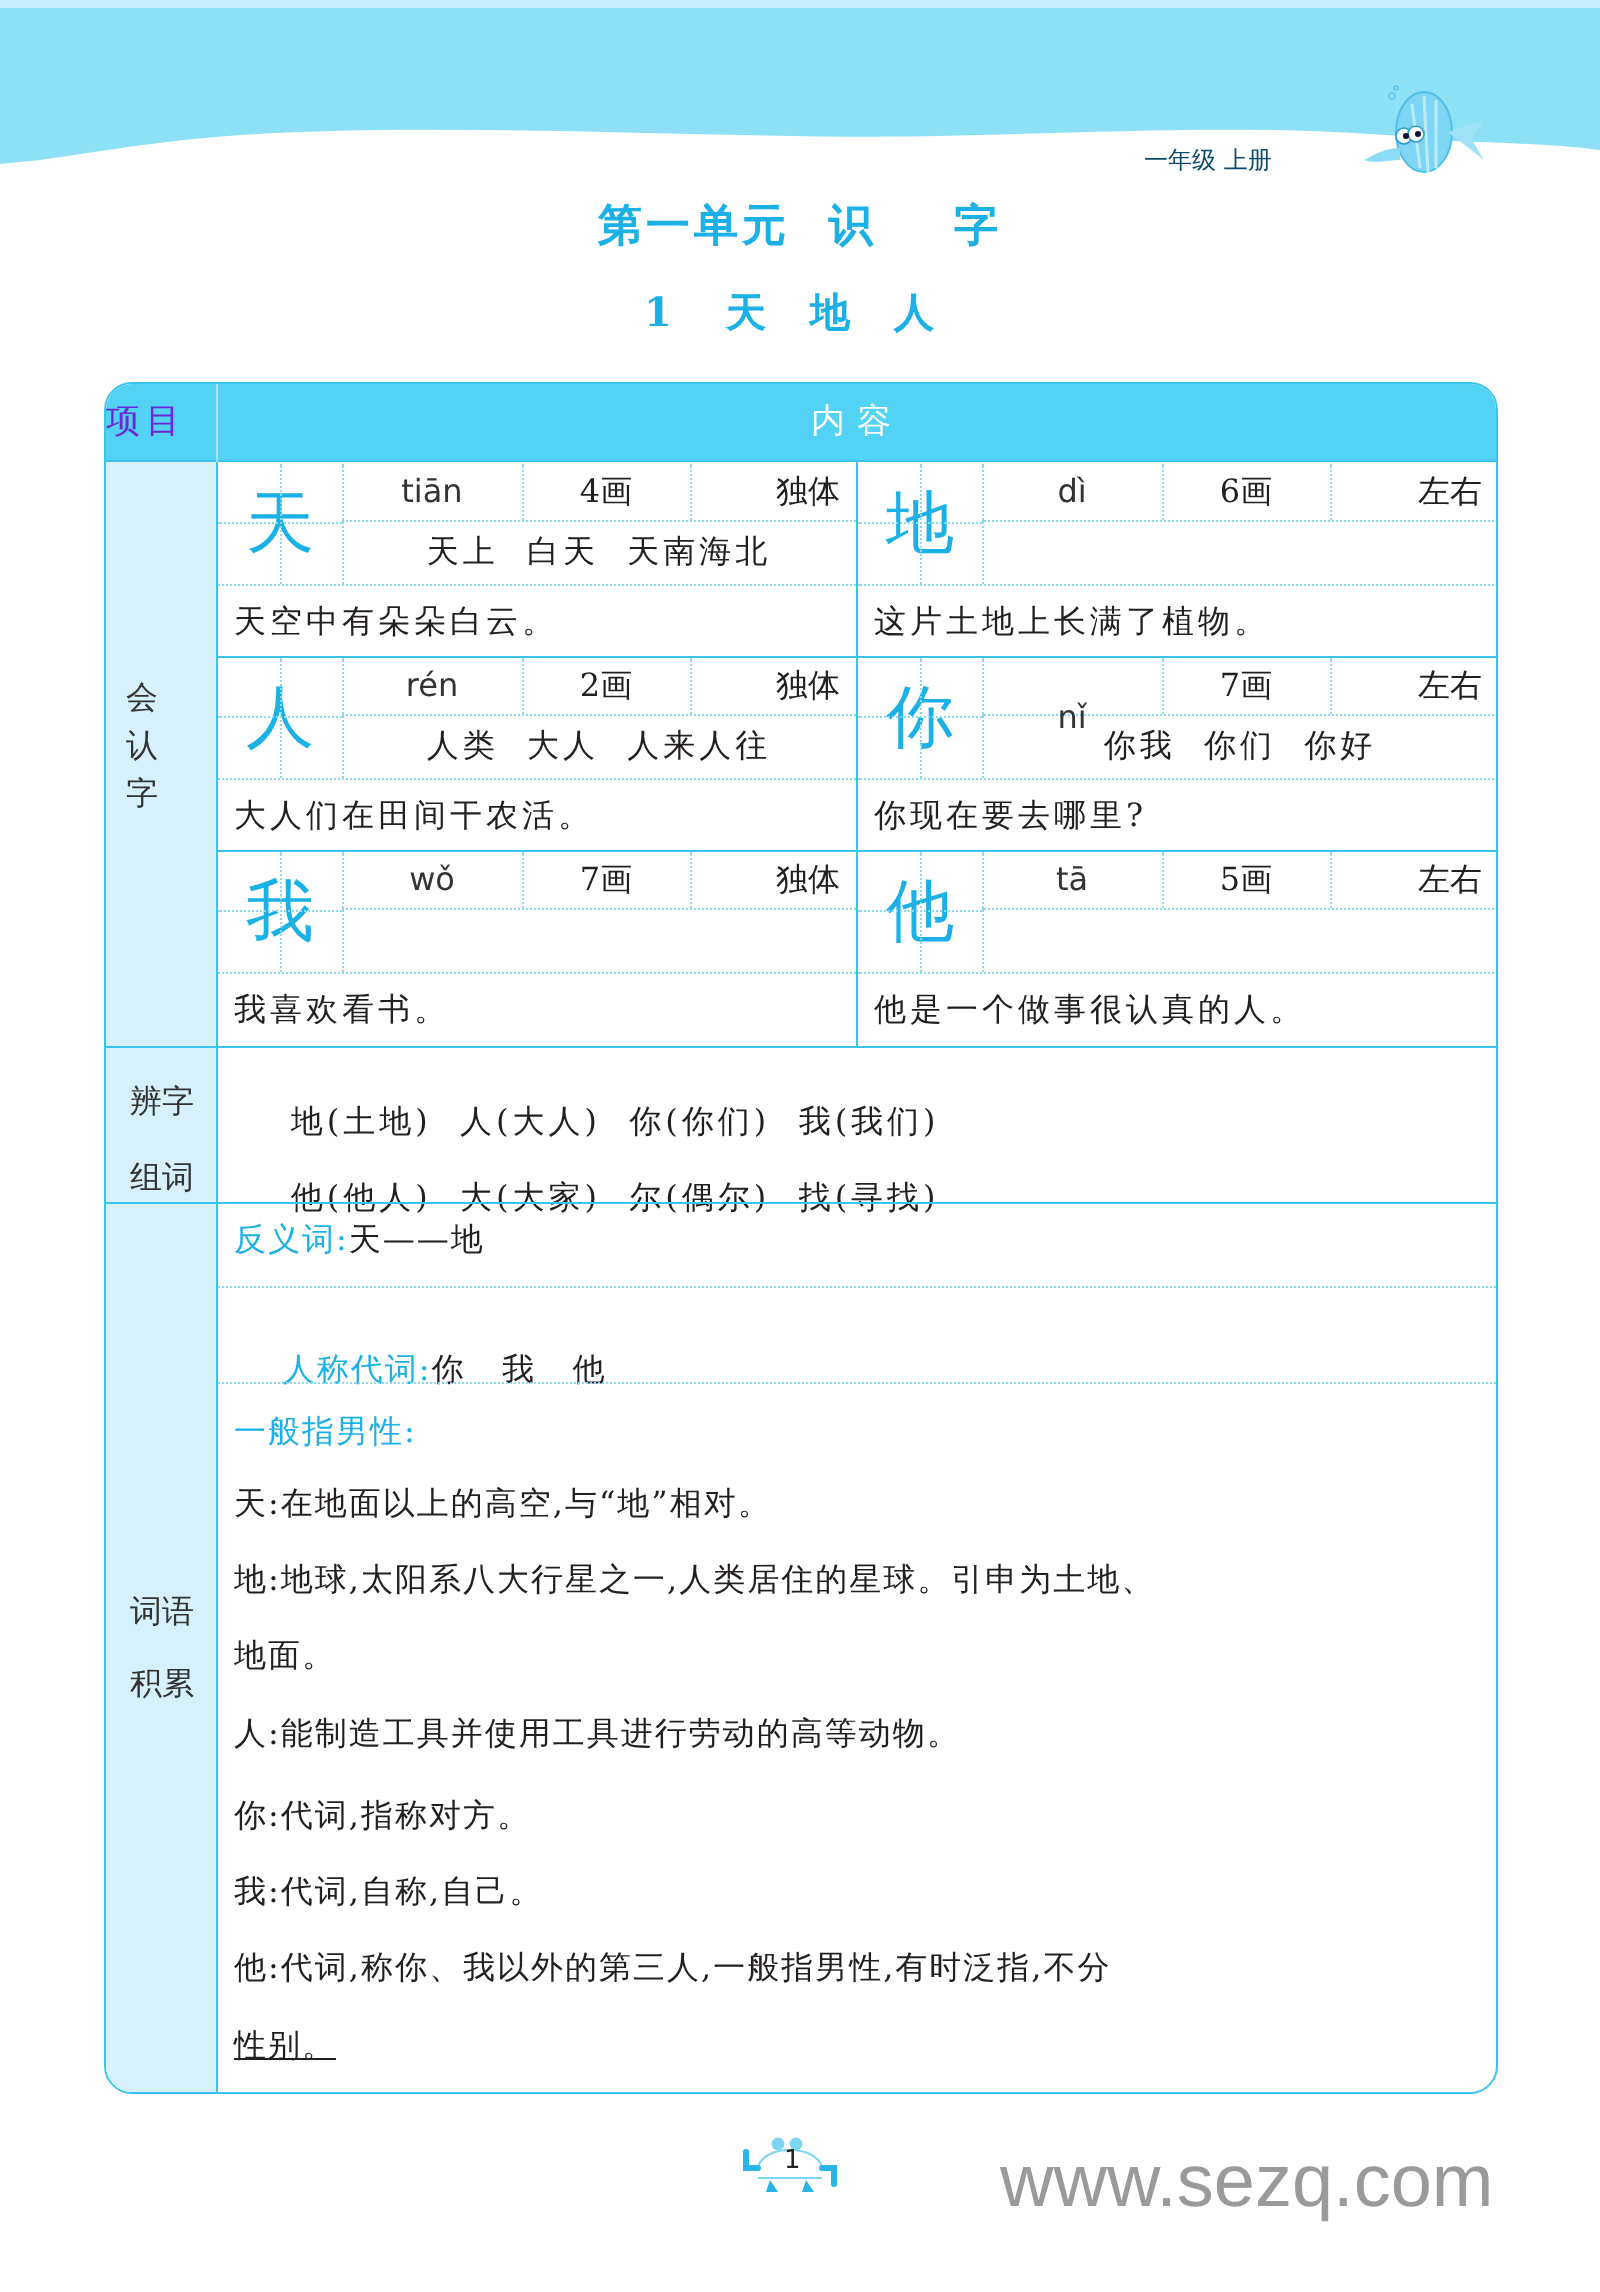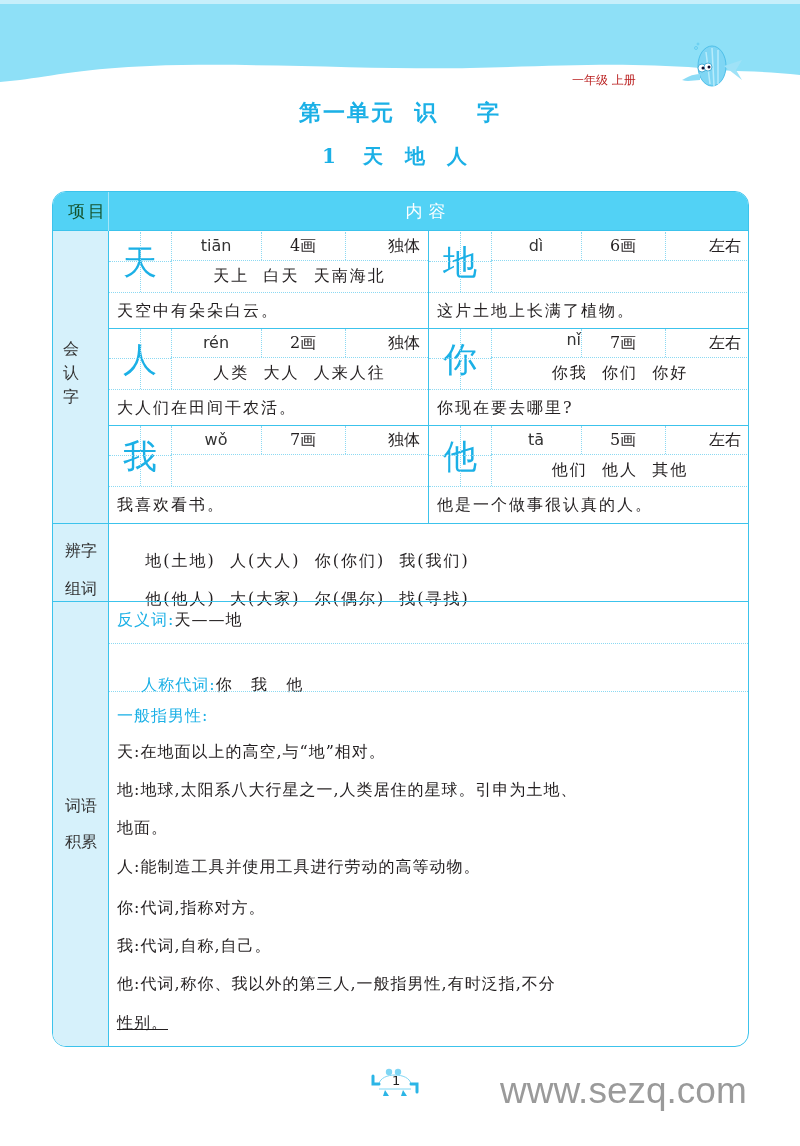--- a/index.html
+++ b/index.html
@@ -1,31 +1,31 @@
 <!DOCTYPE html>
 <html><head>
 <meta charset="utf-8">
 <style>
   * { box-sizing: border-box; margin: 0; padding: 0; }
   html, body { width: 800px; height: 1146px; background: #ffffff; overflow: hidden; }
   body { position: relative; font-family: "DejaVu Serif", "Liberation Serif", serif; color: #231f20; }
 
   .banner { position: absolute; left: 0; top: 0; width: 800px; height: 110px; }
-  .grade { position: absolute; left: 572px; top: 72px; font-family: "DejaVu Sans", sans-serif; font-size: 12px; color: #b91c1c; letter-spacing: 0; }
+  .grade { position: absolute; left: 572px; top: 72px; font-family: "DejaVu Sans", sans-serif; font-size: 12px; color: #0c4a6e; letter-spacing: 0; }
   .fish { position: absolute; left: 676px; top: 40px; width: 72px; height: 56px; }
 
   .unit-title { position: absolute; left: 0; width: 800px; top: 98px; text-align: center; font-family: "DejaVu Sans", sans-serif; font-weight: bold; font-size: 22px; color: #1bb0e6; letter-spacing: 2px; }
   .lesson-title { position: absolute; left: 0; width: 800px; top: 143px; text-align: center; font-family: "DejaVu Sans", sans-serif; font-weight: bold; font-size: 20px; color: #1bb0e6; }
   .lesson-title .num { font-family: "DejaVu Serif", serif; margin-right: 16px; }
   .lesson-title .ch { margin: 0 11px; }
 
   .table { position: absolute; left: 52px; top: 191px; width: 697px; height: 856px; border: 1.5px solid #3cc3ec; border-radius: 14px; overflow: hidden; background: #fff; }
   .left-col-bg { position: absolute; left: 0; top: 0; width: 56px; height: 100%; background: #d6f1fb; border-right: 1.5px solid #3cc3ec; }
   .hdr { position: absolute; left: 0; top: 0; width: 100%; height: 39px; background: #52d2f5; border-bottom: 1.5px solid #3cc3ec; }
-  .hdr .h-item { position: absolute; left: 0; top: 0; width: 56px; height: 39px; line-height: 39px; text-align: right; font-family: "DejaVu Sans", sans-serif; color: #14532d; font-size: 17px; letter-spacing: 3px; border-right: 1.5px solid #a5e6f8; }
+  .hdr .h-item { position: absolute; left: 0; top: 0; width: 56px; height: 39px; line-height: 39px; text-align: left; font-family: "DejaVu Sans", sans-serif; color: #6d28d9; font-size: 17px; letter-spacing: 3px; border-right: 1.5px solid #a5e6f8; }
   .hdr .h-content { position: absolute; left: 56px; right: 0; top: 0; height: 39px; line-height: 39px; text-align: center; font-family: "DejaVu Sans", sans-serif; color: #fff; font-size: 17px; letter-spacing: 6px; }
 
   .section-label { position: absolute; left: 0; width: 56px; text-align: center; font-family: "DejaVu Sans", sans-serif; font-size: 16px; color: #333; }
   .hline { position: absolute; left: 56px; right: 0; height: 0; border-top: 1.5px solid #3cc3ec; }
   .dline { position: absolute; height: 0; border-top: 1px dotted #8cd9f2; }
   .vline { position: absolute; width: 0; border-left: 1.5px solid #3cc3ec; }
   .vdot { position: absolute; width: 0; border-left: 1px dotted #8cd9f2; }
 
   .char-block { position: absolute; height: 97px; }
   .big-char { position: absolute; left: 0; top: 0; width: 62px; height: 60px; line-height: 60px; text-align: center; font-family: "DejaVu Serif", serif; font-size: 34px; color: #1bb0e6; }
@@ -134,21 +134,21 @@
 
   <div class="char-block" style="left:376px; top:137px; width:320px;">
     <div class="big-char">你</div>
     <div class="vdot" style="left:31px; top:0; height:60px;"></div>
     <div class="dline" style="left:0; width:62px; top:29px;"></div>
     <div class="vdot" style="left:62px; top:0; height:60px;"></div>
     <div class="vdot" style="left:152px; top:0; height:28px;"></div>
     <div class="vdot" style="left:236px; top:0; height:28px;"></div>
     <div class="dline" style="left:62px; width:258px; top:28px;"></div>
     <div class="dline" style="left:0; width:320px; top:60px;"></div>
-    <div class="cell pinyin" style="left:62px; width:90px; top:1px;text-align:right;">nǐ</div>
+    <div class="cell pinyin" style="left:62px; width:90px; top:20px;">nǐ</div>
     <div class="cell" style="left:152px; width:84px; top:4px;">7画</div>
     <div class="cell" style="left:236px; width:84px; top:4px; text-align:right; padding-right:8px;">左右</div>
     <div class="cell" style="left:62px; width:258px; top:34px; white-space:pre; letter-spacing:2px;"><span>你我</span>  <span>你们</span>  <span>你好</span></div>
     <div class="sentence" style="top:69px;">你现在要去哪里?</div>
   </div>
 
   <div class="char-block" style="left:56px; top:234px; width:319px;">
     <div class="big-char">我</div>
     <div class="vdot" style="left:31px; top:0; height:60px;"></div>
     <div class="dline" style="left:0; width:62px; top:29px;"></div>
@@ -168,21 +168,20 @@
     <div class="vdot" style="left:31px; top:0; height:60px;"></div>
     <div class="dline" style="left:0; width:62px; top:29px;"></div>
     <div class="vdot" style="left:62px; top:0; height:60px;"></div>
     <div class="vdot" style="left:152px; top:0; height:28px;"></div>
     <div class="vdot" style="left:236px; top:0; height:28px;"></div>
     <div class="dline" style="left:62px; width:258px; top:28px;"></div>
     <div class="dline" style="left:0; width:320px; top:60px;"></div>
     <div class="cell pinyin" style="left:62px; width:90px; top:4px;">tā</div>
     <div class="cell" style="left:152px; width:84px; top:4px;">5画</div>
     <div class="cell" style="left:236px; width:84px; top:4px; text-align:right; padding-right:8px;">左右</div>
-    <div class="cell" style="left:62px; width:258px; top:34px; white-space:pre; letter-spacing:2px;"><span>他们</span>  <span>他人</span>  <span>其他</span></div>
     <div class="sentence" style="top:69px;">他是一个做事很认真的人。</div>
   </div>
 
   <div class="hline" style="left:0; top:331px;"></div>
 
   <div class="section-label" style="top:340px; line-height:38px;">
     <div>辨字</div>
     <div>组词</div>
   </div>
   <div class="words-row" style="left:64px; top:340px;">

